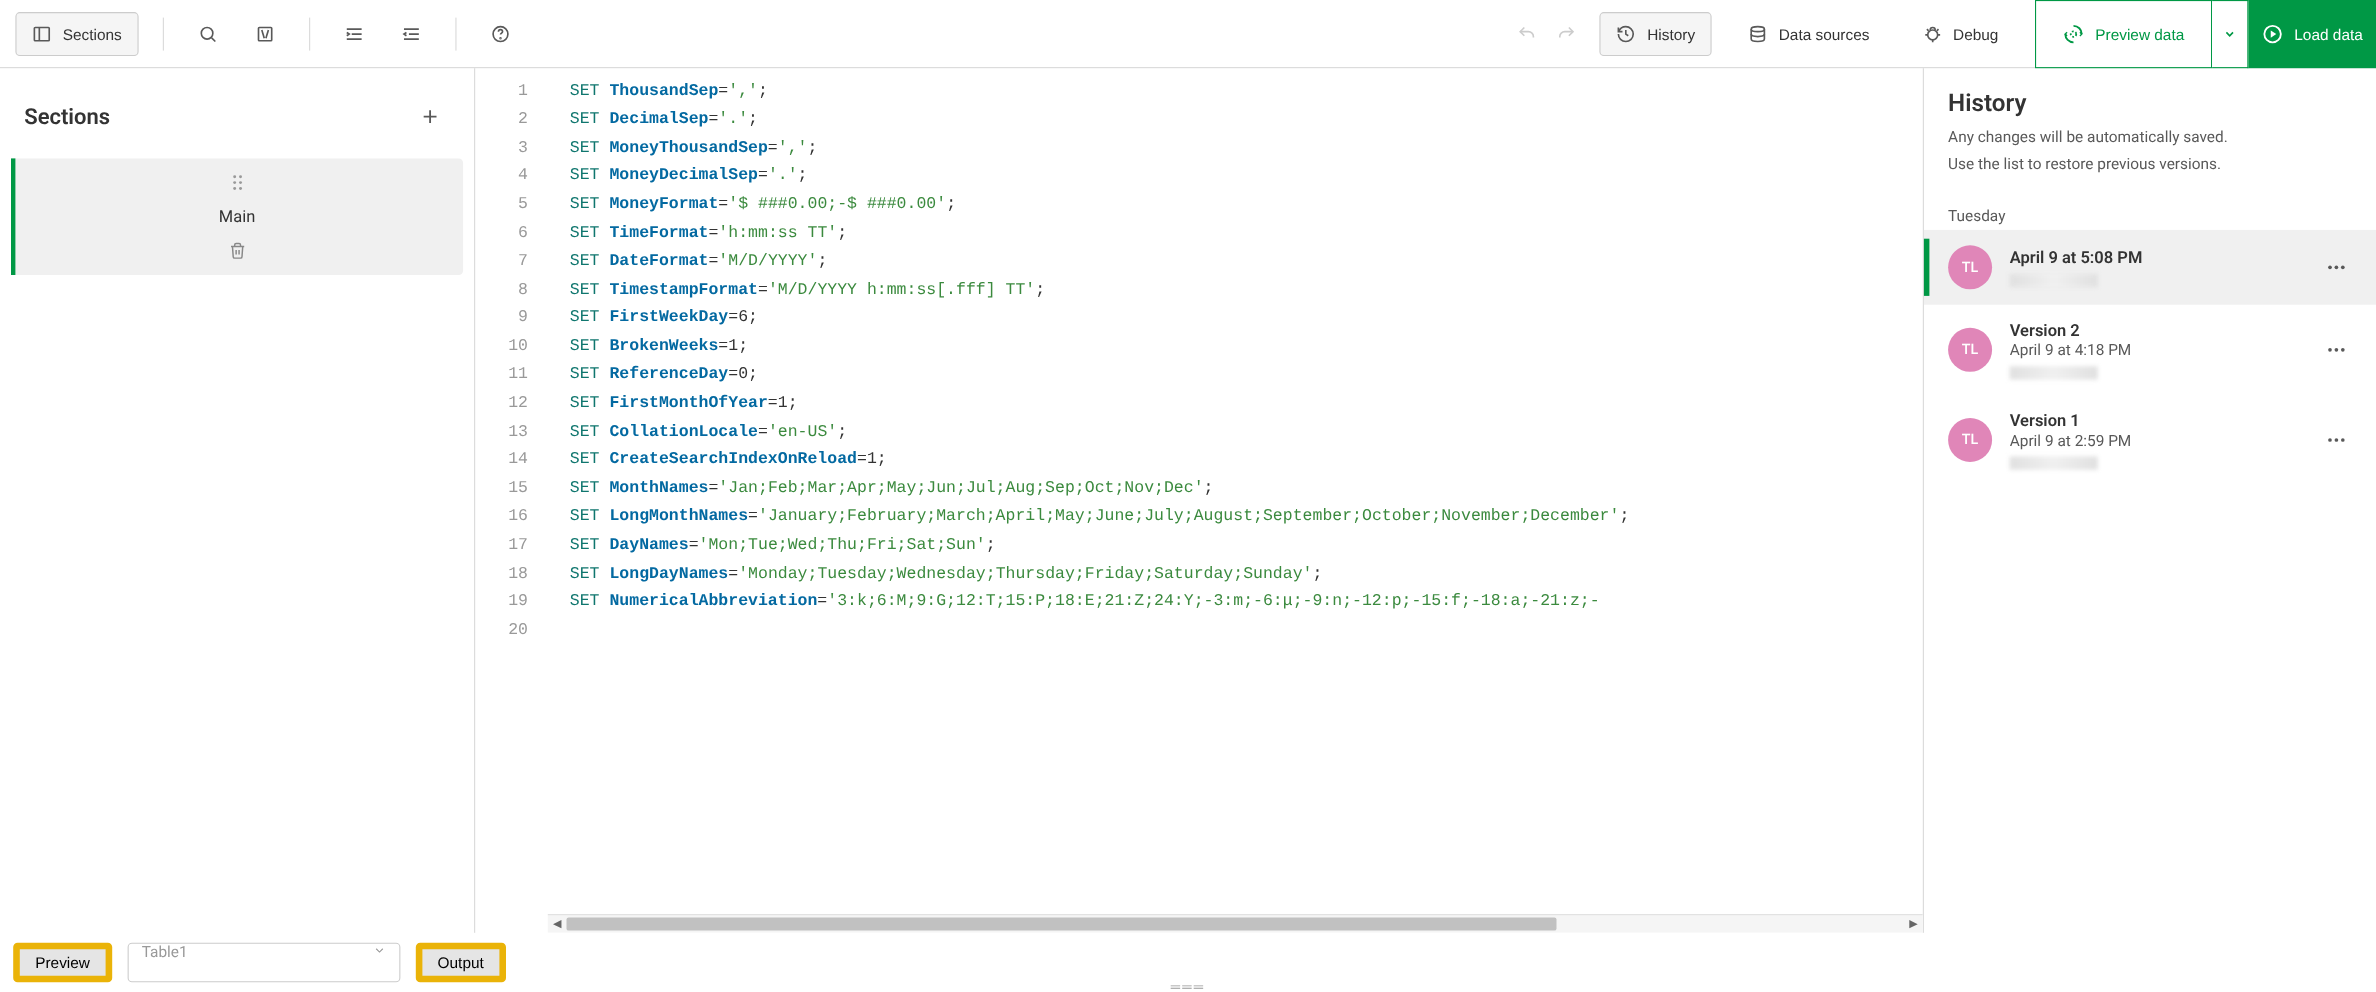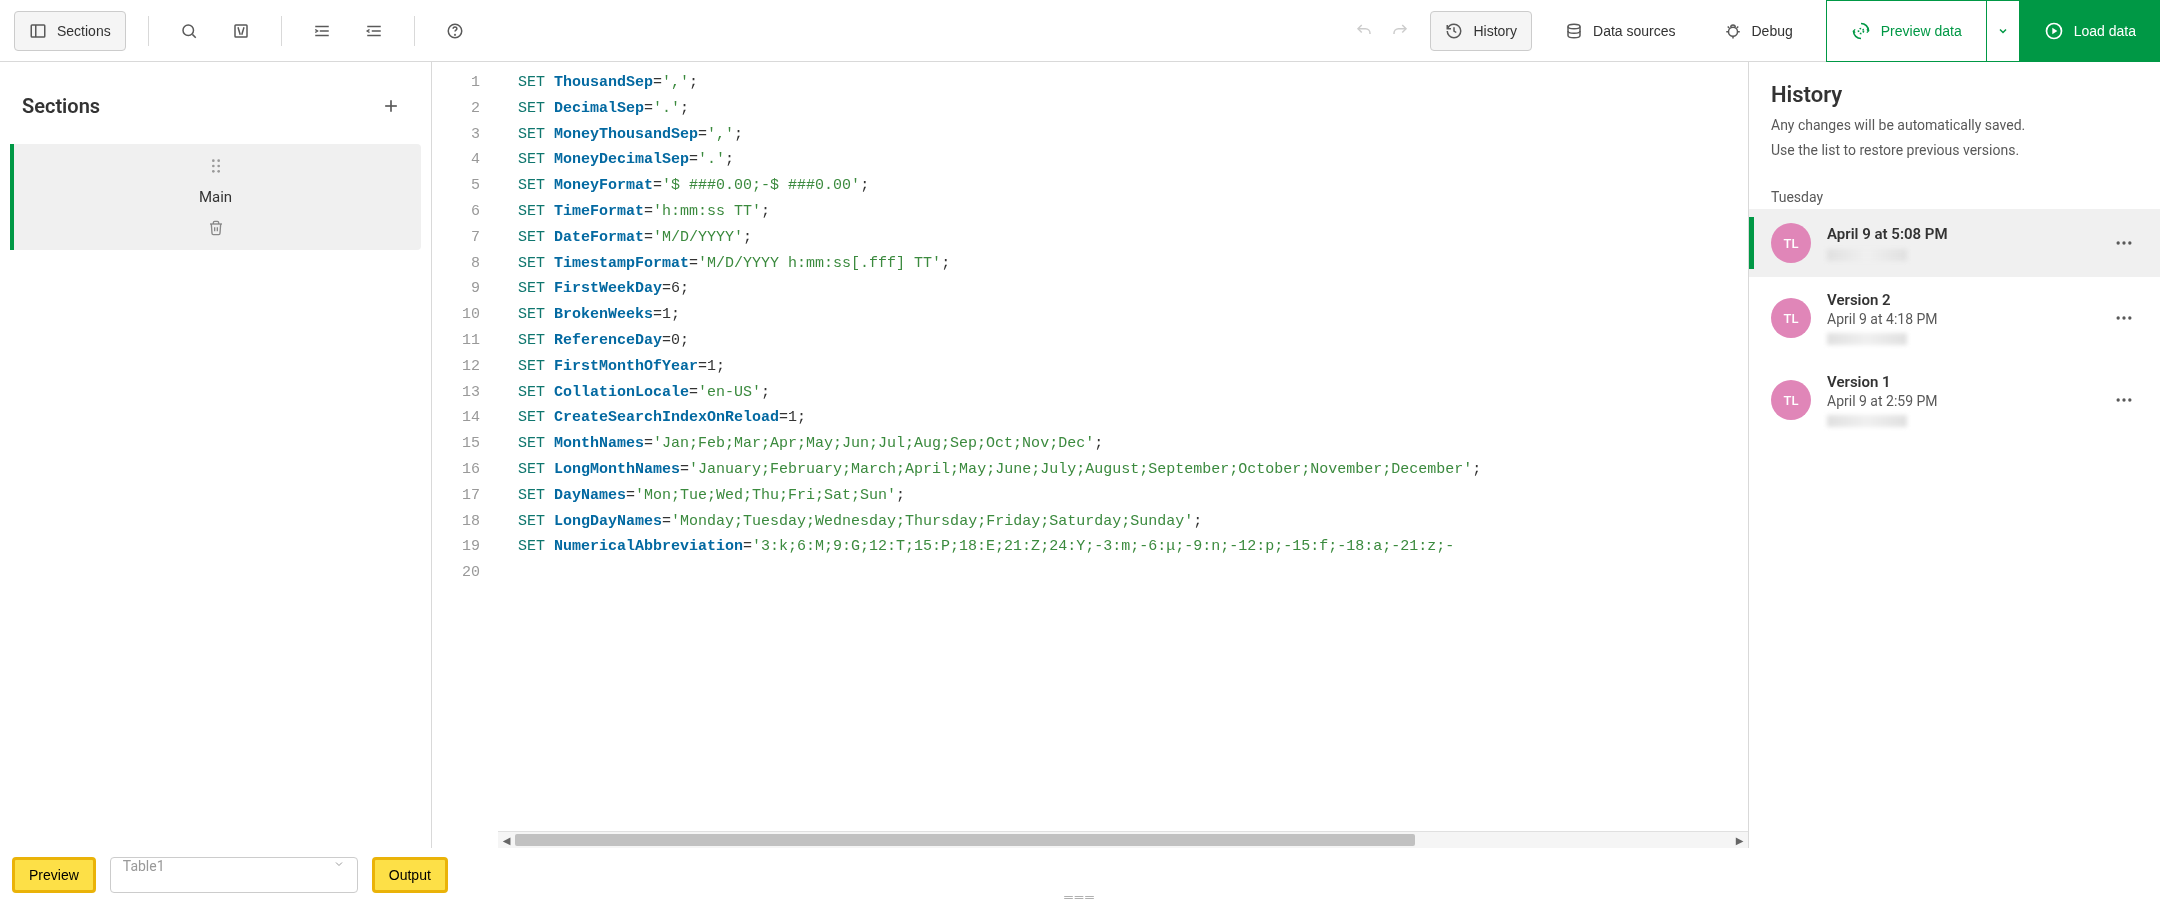--- a/index.html
+++ b/index.html
@@ -7,21 +7,21 @@
 
 
 .toolbar { height: 62px; border-bottom: 1px solid #d9d9d9; display: flex; align-items: center; padding: 0 14px; gap: 0; }
 .toolbar-left { display: flex; align-items: center; gap: 16px; }
 .toolbar-right { margin-left: auto; display: flex; align-items: center; gap: 0; }
 .btn { display: inline-flex; align-items: center; gap: 10px; padding: 8px 14px; border: 1px solid transparent; background: transparent; border-radius: 4px; cursor: pointer; font-size: 14px; height: 40px; color: #333; }
 .btn-sections { border: 1px solid #ccc; background: #f5f5f5; }
 .btn-history { border: 1px solid #ccc; background: #f5f5f5; }
 .btn-preview-data { border: 1px solid #009845; background: #fff; color: #009845; border-radius: 0; height: 62px; padding: 0 24px; font-weight: 500; }
 .btn-preview-chevron { border: 1px solid #009845; border-left: none; background: #fff; color: #009845; border-radius: 0; height: 62px; padding: 0 10px; }
-.btn-load-data { border: none; background: #009845; color: #fff; border-radius: 0; height: 62px; padding: 0 24px; font-weight: 500; margin-right: -14px;}
+.btn-load-data { border: none; background: #009845; color: #fff; border-radius: 0; height: 62px; padding: 0 12px; font-weight: 500; margin-right: -14px;}
 .icon-btn { display: inline-flex; align-items: center; justify-content: center; width: 36px; height: 36px; border: none; background: transparent; border-radius: 4px; cursor: pointer; color: #595959; }
 .icon-btn.disabled { opacity: 0.3; cursor: default; }
 .divider { width: 1px; height: 30px; background: #d9d9d9; margin: 0 6px; }
 
 
 .main { display: flex; height: calc(100% - 62px - 54px); }
 .sidebar { width: 432px; border-right: 1px solid #d9d9d9; display: flex; flex-direction: column; padding-top: 18px; }
 .sidebar-header { display: flex; align-items: center; justify-content: space-between; padding: 8px 22px 20px 22px; }
 .sidebar-title { font-size: 20px; font-weight: 600; }
 .section-list { padding: 0 10px; }
@@ -60,21 +60,21 @@
 .version-info { flex: 1; }
 .version-name { font-size: 15px; font-weight: 600; margin-bottom: 2px; }
 .version-time { font-size: 14px; color: #595959; }
 .version-user { font-size: 14px; color: transparent; background:linear-gradient(90deg,#e0e0e0,#f0f0f0,#e0e0e0); height:12px; width:80px; margin-top:6px; filter: blur(2px);}
 .more-btn { color: #595959; }
 .info-box { margin: 20px 22px; border: 1px solid #5fa8d3; border-radius: 6px; padding: 18px 20px; display: flex; align-items: center; gap: 14px; font-size: 14px; color: #333; }
 .info-box .icn { color: #3a7ca5; }
 
 
 .bottom-bar { height: 54px; display: flex; align-items: center; padding: 0 12px; gap: 14px; }
-.bottom-btn { padding: 0 14px; border: 3px solid #eab308; background: #fde047; border-radius: 4px; cursor: pointer; font-size: 14px; height: 36px; }
+.bottom-btn { padding: 0 14px; border: 6px solid #eab308; background: #e5e5e5; border-radius: 4px; cursor: pointer; font-size: 14px; height: 36px; }
 .table-select { width: 248px; height: 36px; border: 1px solid #ccc; border-radius: 4px; padding: 0 12px; color: #999; font-size: 14px; background: #fff; display: flex; align-items: flex-start; justify-content: space-between; }
 .resize-grip{position:absolute; left:50%; transform:translateX(-50%); bottom:-2px; color:#999; font-size:12px; letter-spacing:2px;}
 svg { display: block; }
 </style>
 </head>
 <body>
 
 <div class="toolbar">
   <div class="toolbar-left">
     <button class="btn btn-sections">

